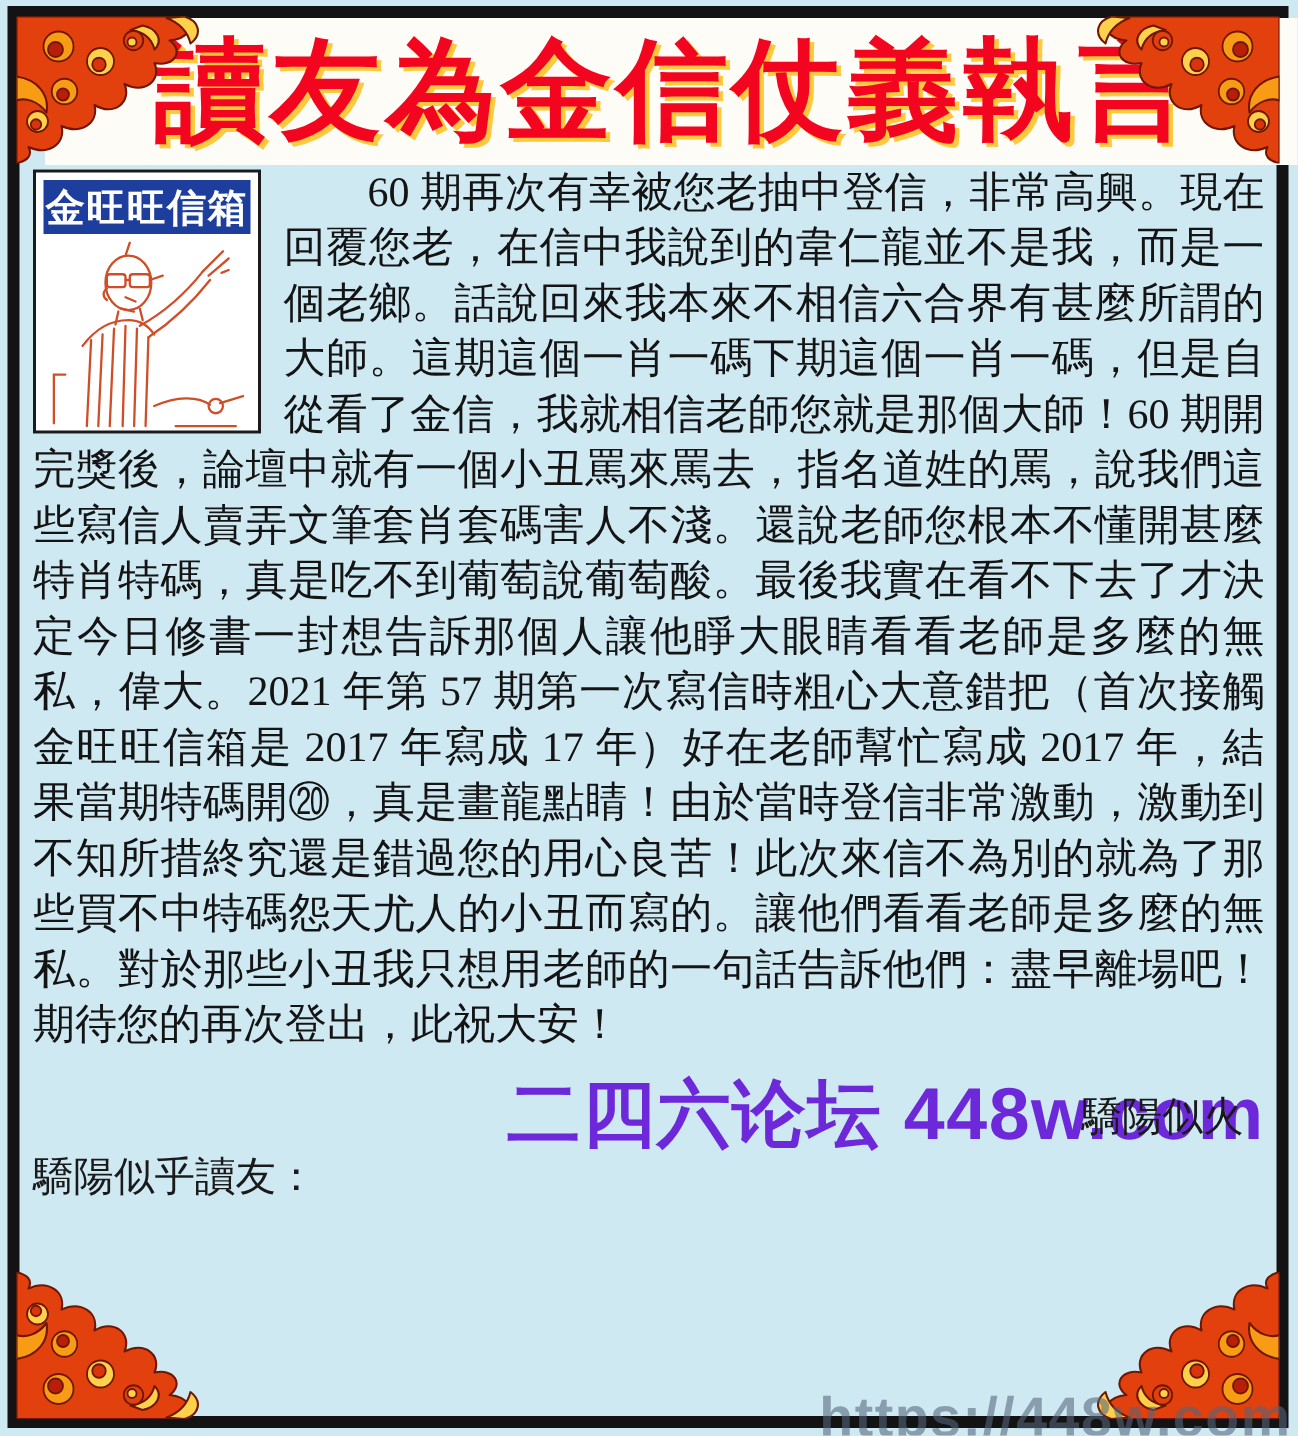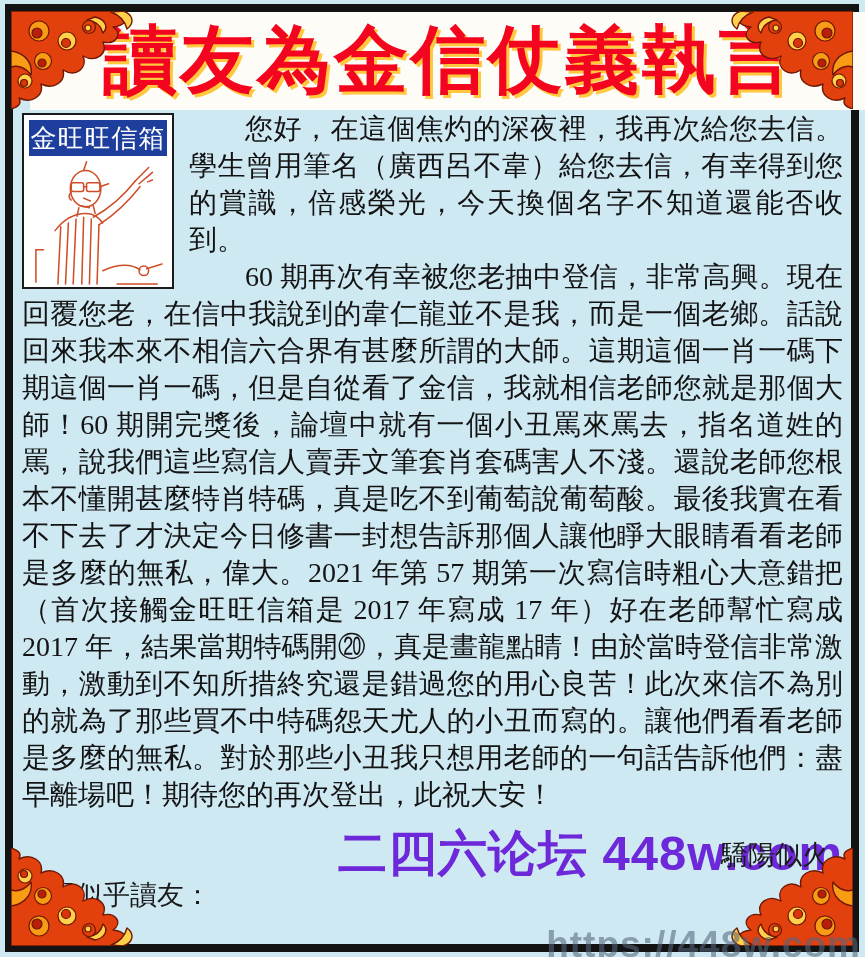--- a/index.html
+++ b/index.html
@@ -30,21 +30,21 @@
     box-sizing:border-box;padding:5px 9px 0 9px;z-index:3;overflow:hidden;
   }
   .mailbox-card{
     float:left;width:152px;height:176px;margin:3px 15px 4px 0;
     border:2px solid #1b1b1b;background:#ffffff;box-sizing:border-box;
   }
   .mailbox-header{
     margin:5px 5px 0 5px;height:36px;line-height:36px;
     background:var(--header-blue,#1d3e9c);color:#fff;text-align:center;
     font-family:"Liberation Sans","DejaVu Sans",sans-serif;
-    font-weight:normal;font-size:26px;letter-spacing:1px;
+    font-weight:bold;font-size:26px;letter-spacing:1px;
   }
   .mailbox-sketch{display:block;margin:2px auto 0 auto;}
   .letter-text{font-size:28px;line-height:37px;color:#141414;text-align:justify;}
   .letter-text p{margin:0;}
   .letter-text p.indent{text-indent:2em;}
   .sig-row{position:relative;height:56px;margin-top:6px;}
   .center-watermark{
     position:absolute;left:0;right:0;text-align:right;top:2px;
     font-family:"Liberation Sans","DejaVu Sans",sans-serif;
     font-weight:bold;font-size:49px;color:#6d28d9;letter-spacing:1px;
@@ -175,21 +175,20 @@
       <path d="M36 72 L33 132 M44 68 L41 132 M52 64 L49 132 M60 62 L58 132 M68 64 L66 132 M76 70 L74 132"></path>
       <path d="M18 96 h-8 v34"></path>
       <path d="M80 118 C96 111 110 111 119 117"></path>
       <circle cx="123" cy="118" r="5"></circle>
       <path d="M126 116 l16 -5"></path>
       <path d="M95 132 h42"></path>
     </svg>
   </div>
 
   <div class="letter-text">
-    <p class="indent">您好，在這個焦灼的深夜裡，我再次給您去信。學生曾用筆名（廣西呂不韋）給您去信，有幸得到您的賞識，倍感榮光，今天換個名字不知道還能否收到。</p>
     <p class="indent">60 期再次有幸被您老抽中登信，非常高興。現在回覆您老，在信中我說到的韋仁龍並不是我，而是一個老鄉。話說回來我本來不相信六合界有甚麼所謂的大師。這期這個一肖一碼下期這個一肖一碼，但是自從看了金信，我就相信老師您就是那個大師！60 期開完獎後，論壇中就有一個小丑罵來罵去，指名道姓的罵，說我們這些寫信人賣弄文筆套肖套碼害人不淺。還說老師您根本不懂開甚麼特肖特碼，真是吃不到葡萄說葡萄酸。最後我實在看不下去了才決定今日修書一封想告訴那個人讓他睜大眼睛看看老師是多麼的無私，偉大。2021 年第 57 期第一次寫信時粗心大意錯把（首次接觸金旺旺信箱是 2017 年寫成 17 年）好在老師幫忙寫成 2017 年，結果當期特碼開⑳，真是畫龍點睛！由於當時登信非常激動，激動到不知所措終究還是錯過您的用心良苦！此次來信不為別的就為了那些買不中特碼怨天尤人的小丑而寫的。讓他們看看老師是多麼的無私。對於那些小丑我只想用老師的一句話告訴他們：盡早離場吧！期待您的再次登出，此祝大安！</p>
   </div>
 
   <div class="sig-row">
     <div class="center-watermark">二四六论坛 448w.com</div>
     <div class="signature">驕陽似火</div>
   </div>
 
   <div class="reply-addressee">驕陽似乎讀友：</div>
 

